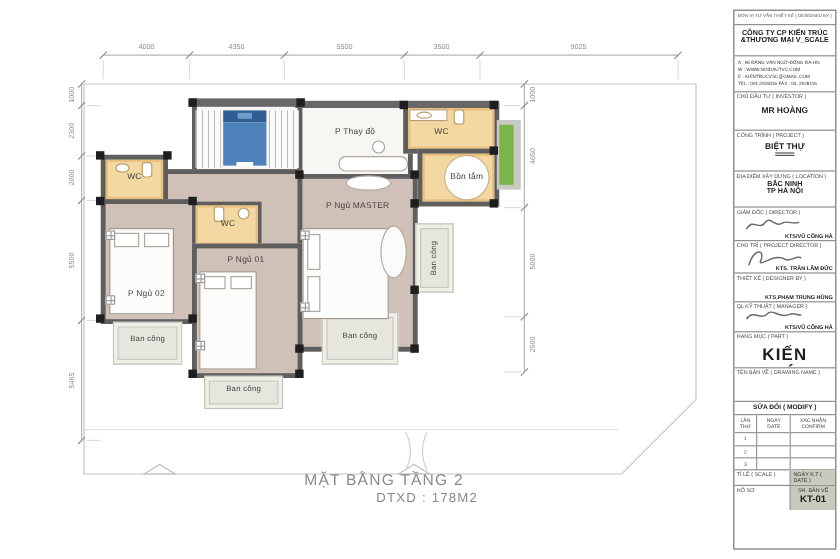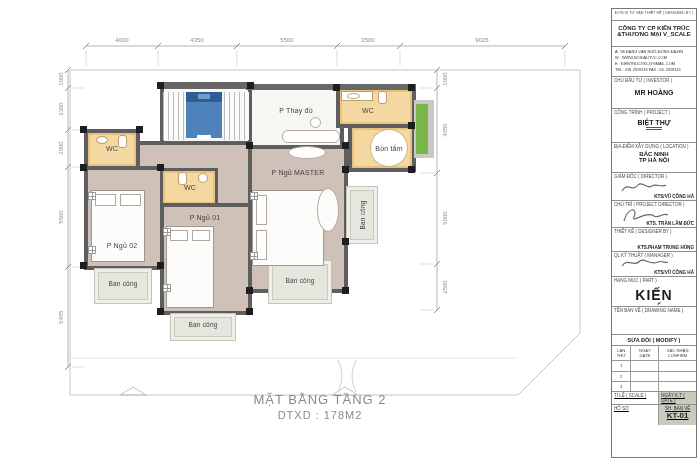--- a/index.html
+++ b/index.html
@@ -32,39 +32,39 @@
       linear-gradient(#999,#999) center/6px 1px no-repeat,#fff;border:1px solid #9a9a9a;box-sizing:border-box;}
   .stairs{position:absolute;background:repeating-linear-gradient(90deg,#b9b9b9 0 1px,transparent 1px 5px),#fafaf8;}
   .elev-head{position:absolute;background:#2e5e93;}
   .elev-head-in{position:absolute;background:#6f9cc9;}
   .elev-body{position:absolute;background:#4d82bb;}
   .elev-door{position:absolute;background:#ffffff;}
   .band{position:absolute;background:#676767;}
   .plan-title{position:absolute;text-align:right;color:#8a8a8a;letter-spacing:1px;
       transform:translateX(-50%);font-size:13px;}
   .plan-sub{position:absolute;text-align:center;color:#8a8a8a;letter-spacing:1px;
-      transform:translateX(-50%);font-size:11px;}
+      transform:translateX(-50%);font-size:11px;margin-left:36px;}
 
   
   #tblock{position:absolute;left:611px;top:8px;width:86px;height:450px;
           border:1px solid #777;box-sizing:border-box;display:flex;flex-direction:column;
           background:#fff;}
   .sec{box-sizing:border-box;border-top:1px solid #8f8f8f;position:relative;overflow:hidden;flex:0 0 auto;}
   .sec:first-child{border-top:none;}
   .sec-label{font-size:4.5px;color:#4a4a4a;padding:1px 2px 0 2px;text-align:left;}
   .big-name{font-weight:bold;color:#1c1c1c;text-align:center;}
   .sig{position:absolute;left:6px;}
   .right-name{position:absolute;right:2px;bottom:1px;font-weight:bold;font-size:4.6px;color:#222;}
   .tb-table{display:grid;grid-template-columns:22% 33% 45%;height:100%;}
   .tb-cell{box-sizing:border-box;border-left:1px solid #9a9a9a;border-top:1px solid #9a9a9a;
            font-size:4.2px;color:#444;text-align:center;white-space:pre-line;line-height:1.25;
            display:flex;align-items:center;justify-content:center;}
   .tb-cell.nl{border-top:none;}
   .tb-cell.nb{border-left:none;}
-  .brow{display:grid;grid-template-columns:55% 45%;height:100%;text-decoration:underline;}
+  .brow{display:grid;grid-template-columns:55% 45%;height:100%;}
   .bcell{box-sizing:border-box;border-left:1px solid #9a9a9a;position:relative;}
   .bcell.first{border-left:none;}
   .graybg{background:#c9c9bd;}
   .logo-txt{font-family:"DejaVu Sans",sans-serif;font-weight:900;font-size:21px;color:#111;
             text-align:center;letter-spacing:-2px;line-height:1;transform:scaleY(0.9);}
   .logo-sub{font-size:5px;font-weight:bold;color:#222;text-align:center;letter-spacing:1.5px;margin-top:1px;}
   .addr{font-size:3.9px;color:#333;line-height:1.5;padding:2px 3px;}
   .dash-line{width:16px;border-top:1px solid #555;margin:1px auto 0 auto;}
 </style>
 </head>

